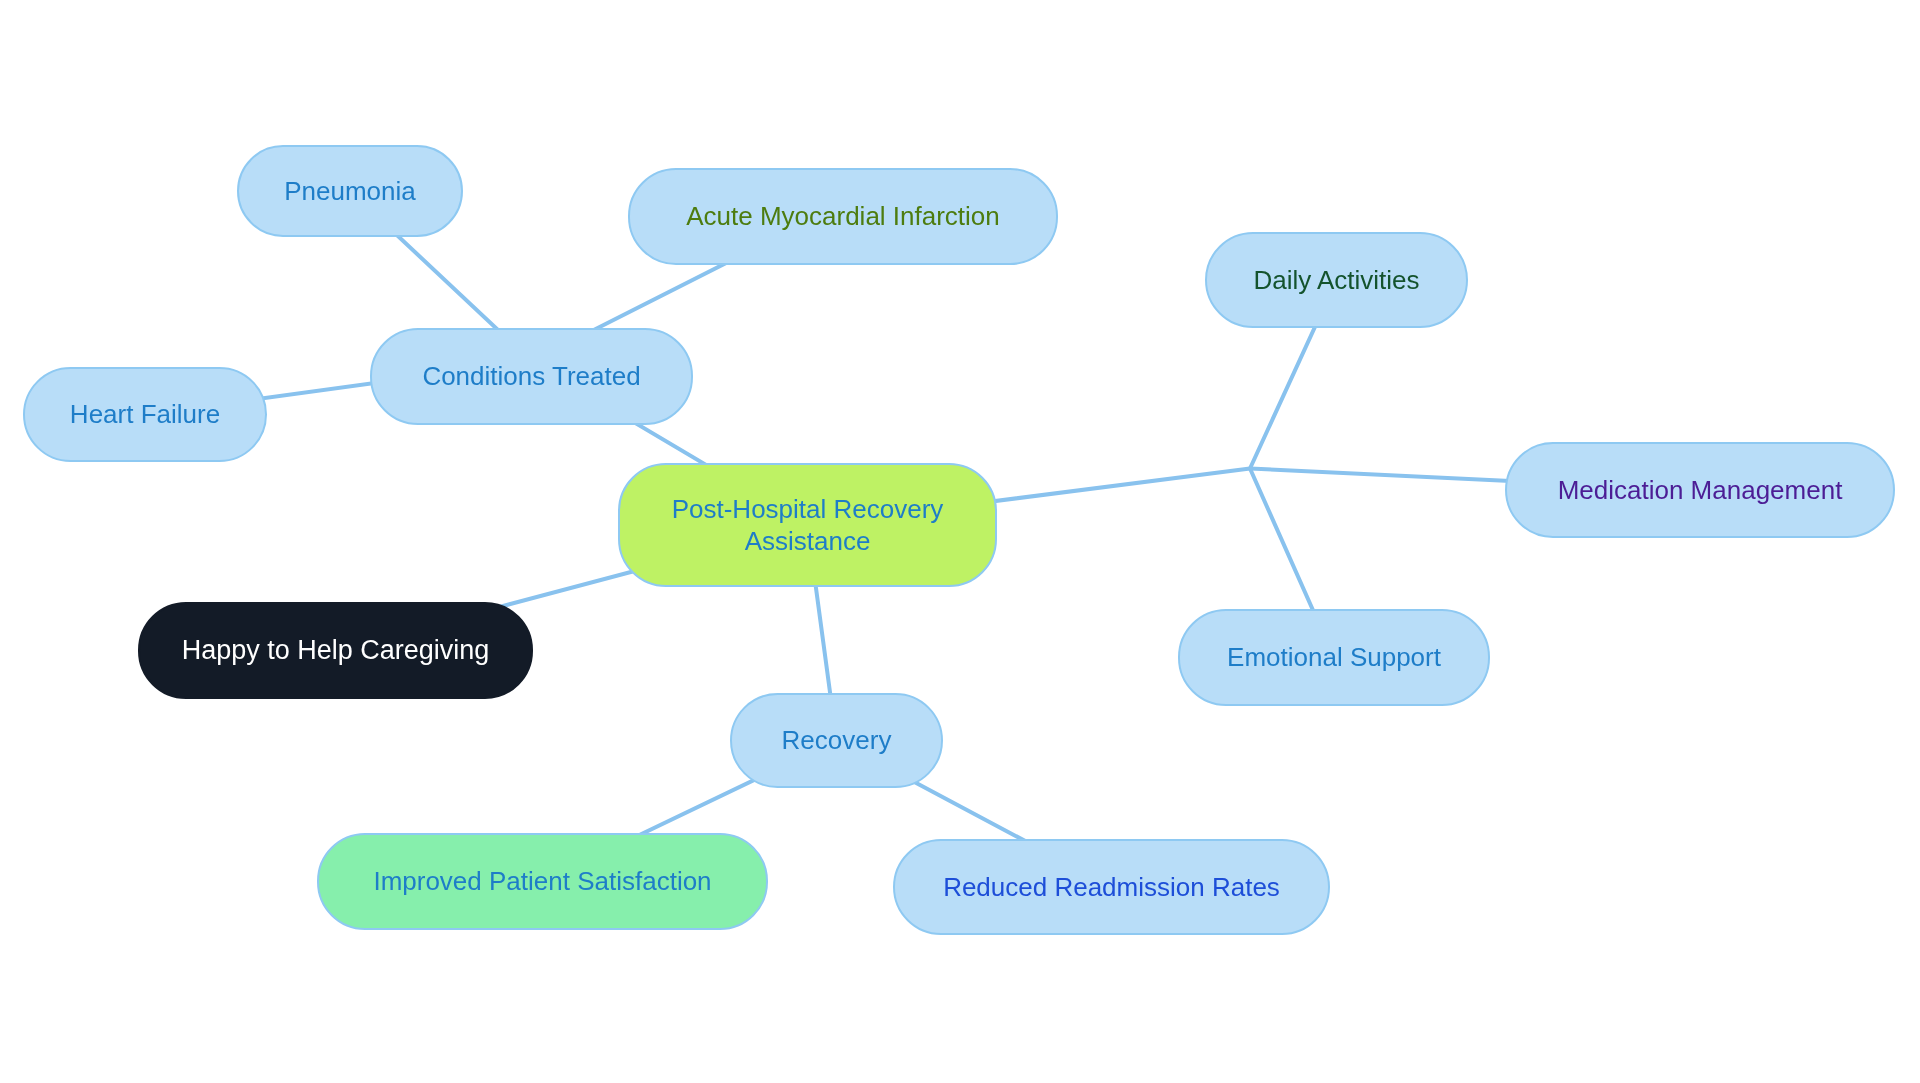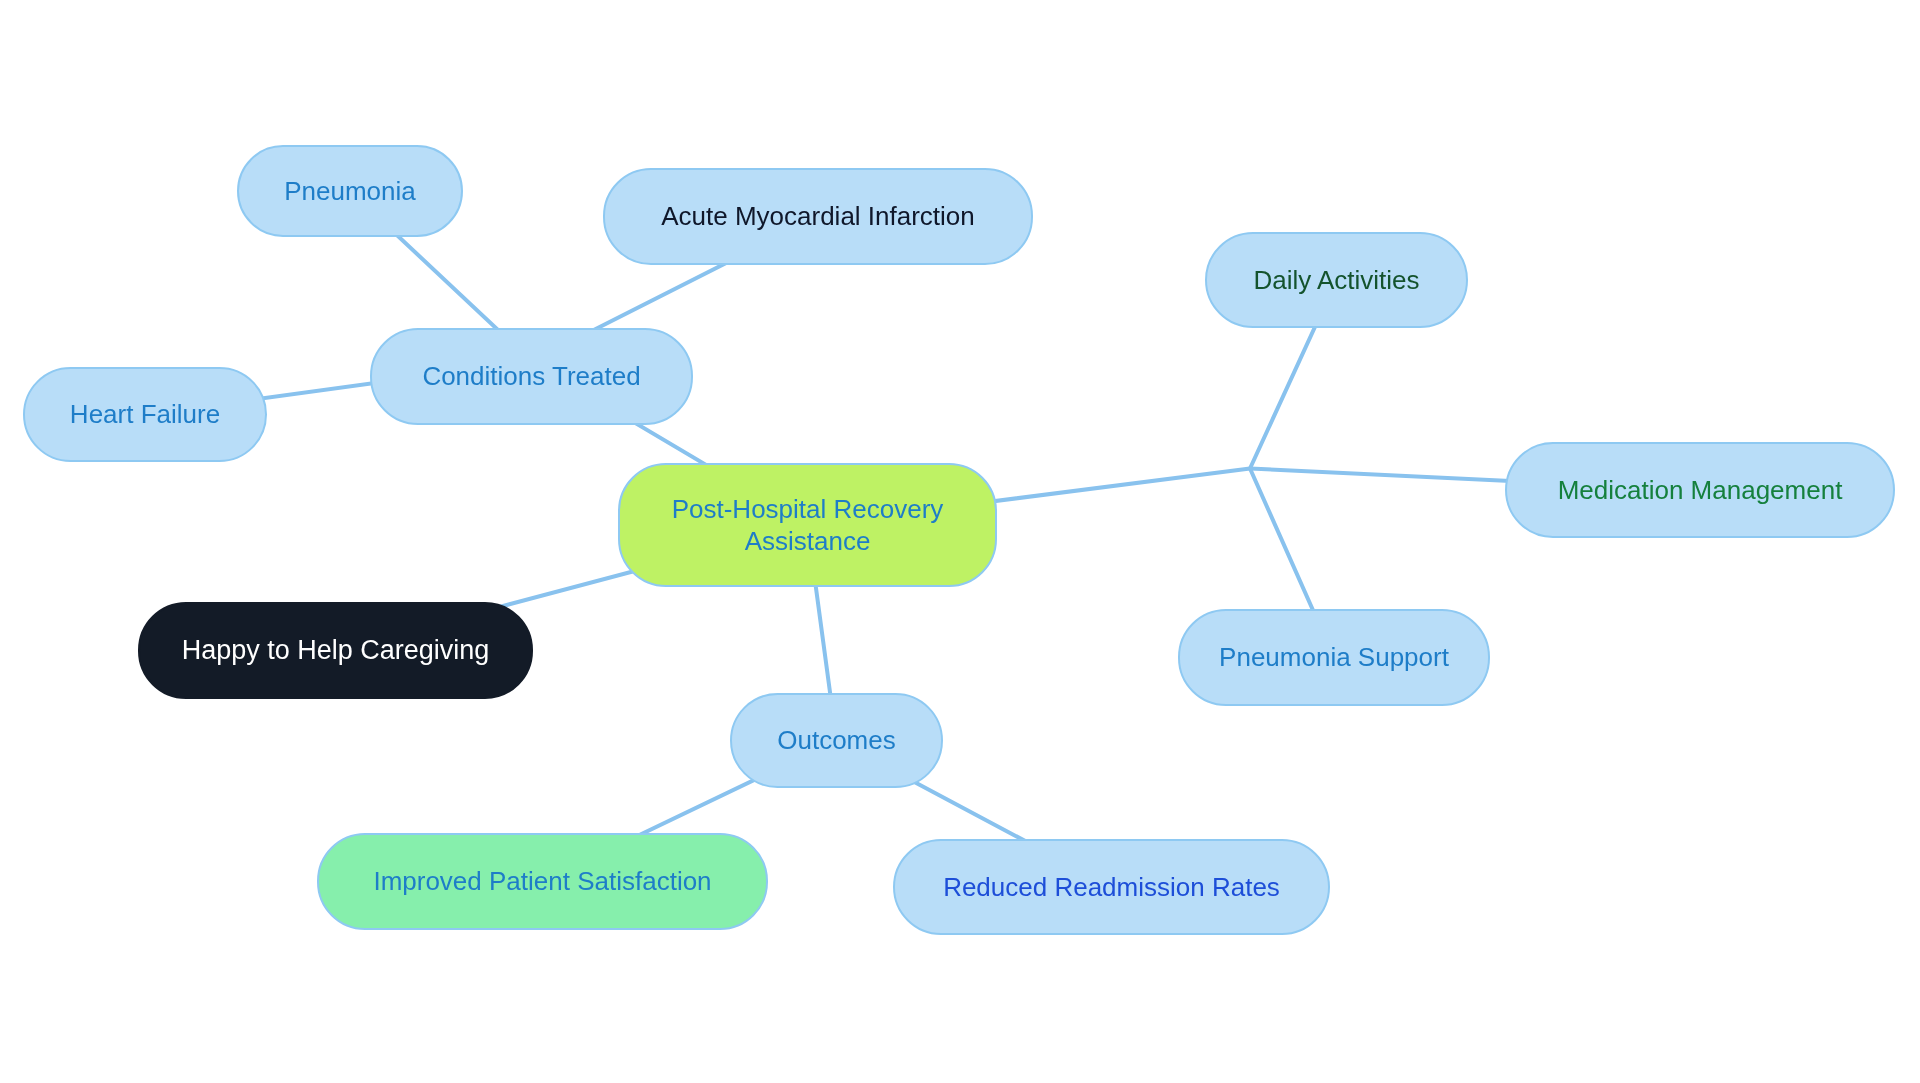--- a/index.html
+++ b/index.html
@@ -70,37 +70,37 @@
     </div>
     <div class="node" style="left: 618px; top: 463px; width: 379px; height: 124px; background: #bef264; border-color: rgb(142, 201, 242); color: rgb(30, 125, 200);">
       <span>Post-Hospital Recovery Assistance</span>
     </div>
     <div class="node" style="left: 370px; top: 313px; width: 323px; height: 97px; background: rgb(184, 221, 248); border-color: rgb(142, 201, 242); color: rgb(30, 125, 200); margin-top: 15px;">
       <span>Conditions Treated</span>
     </div>
     <div class="node" style="left: 237px; top: 145px; width: 226px; height: 92px; background: rgb(184, 221, 248); border-color: rgb(142, 201, 242); color: rgb(30, 125, 200); text-align: center;">
       <span>Pneumonia</span>
     </div>
-    <div class="node" style="left: 603px; top: 168px; width: 430px; height: 97px; background: rgb(184, 221, 248); border-color: rgb(142, 201, 242); color: #0f172a;">
+    <div class="node" style="left: 628px; top: 168px; width: 430px; height: 97px; background: rgb(184, 221, 248); border-color: rgb(142, 201, 242); color: #4d7c0f;">
       <span>Acute Myocardial Infarction</span>
     </div>
     <div class="node" style="left: 23px; top: 367px; width: 244px; height: 95px; background: rgb(184, 221, 248); border-color: rgb(142, 201, 242); color: rgb(30, 125, 200);">
       <span>Heart Failure</span>
     </div>
     <div class="node" style="left: 1205px; top: 232px; width: 263px; height: 96px; background: rgb(184, 221, 248); border-color: rgb(142, 201, 242); color: #14532d;">
       <span>Daily Activities</span>
     </div>
-    <div class="node" style="left: 1505px; top: 442px; width: 390px; height: 96px; background: rgb(184, 221, 248); border-color: rgb(142, 201, 242); color: #15803d;">
+    <div class="node" style="left: 1505px; top: 442px; width: 390px; height: 96px; background: rgb(184, 221, 248); border-color: rgb(142, 201, 242); color: #4c1d95;">
       <span>Medication Management</span>
     </div>
     <div class="node" style="left: 1178px; top: 609px; width: 312px; height: 97px; background: rgb(184, 221, 248); border-color: rgb(142, 201, 242); color: rgb(30, 125, 200);">
-      <span>Pneumonia Support</span>
+      <span>Emotional Support</span>
     </div>
     <div class="node" style="left: 730px; top: 693px; width: 213px; height: 95px; background: rgb(184, 221, 248); border-color: rgb(142, 201, 242); color: rgb(30, 125, 200);">
-      <span>Outcomes</span>
+      <span>Recovery</span>
     </div>
     <div class="node" style="left: 317px; top: 833px; width: 451px; height: 97px; background: #86efac; border-color: rgb(142, 201, 242); color: rgb(30, 125, 200);">
       <span>Improved Patient Satisfaction</span>
     </div>
     <div class="node" style="left: 893px; top: 839px; width: 437px; height: 96px; background: rgb(184, 221, 248); border-color: rgb(142, 201, 242); color: #1d4ed8;">
       <span>Reduced Readmission Rates</span>
     </div>
   </div>
 
 </body></html>

